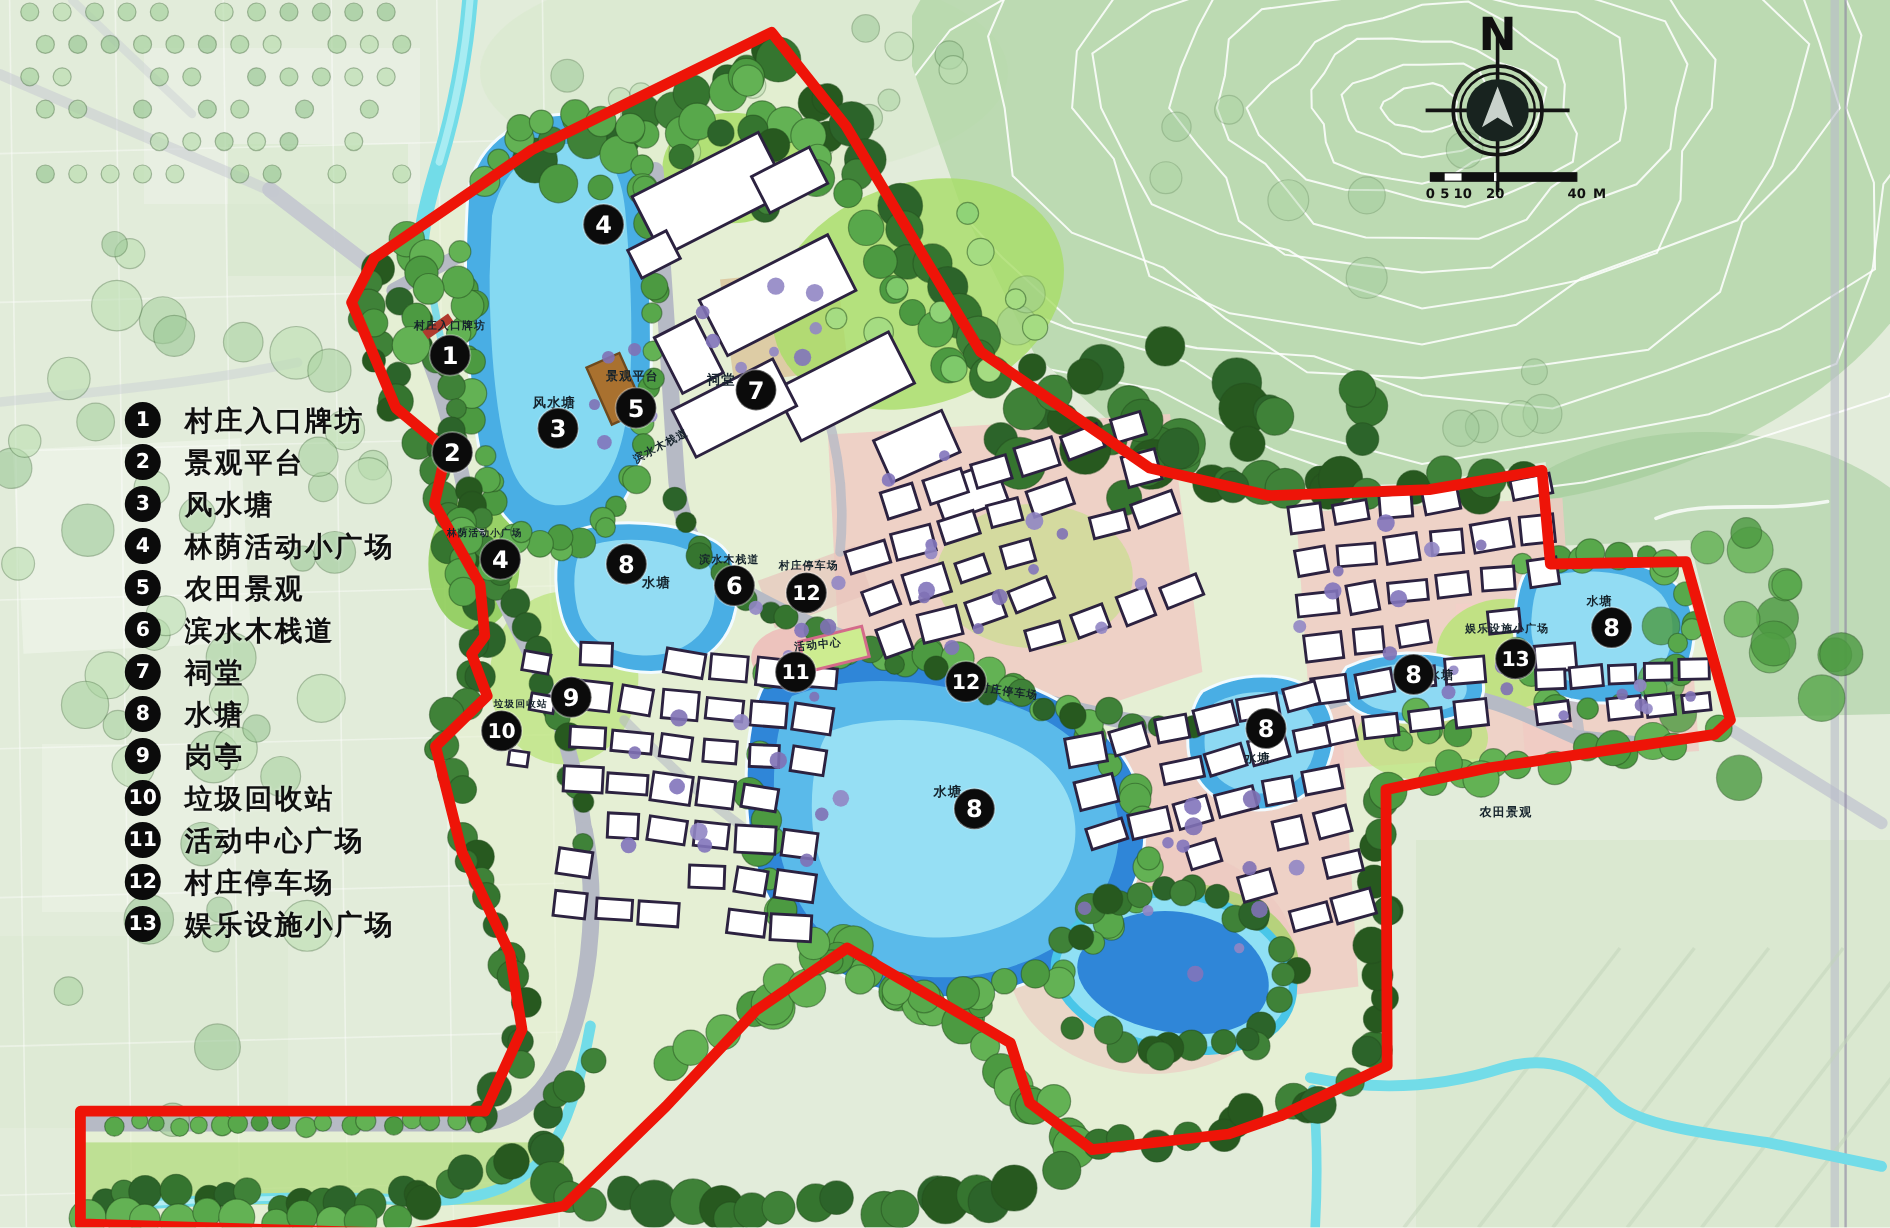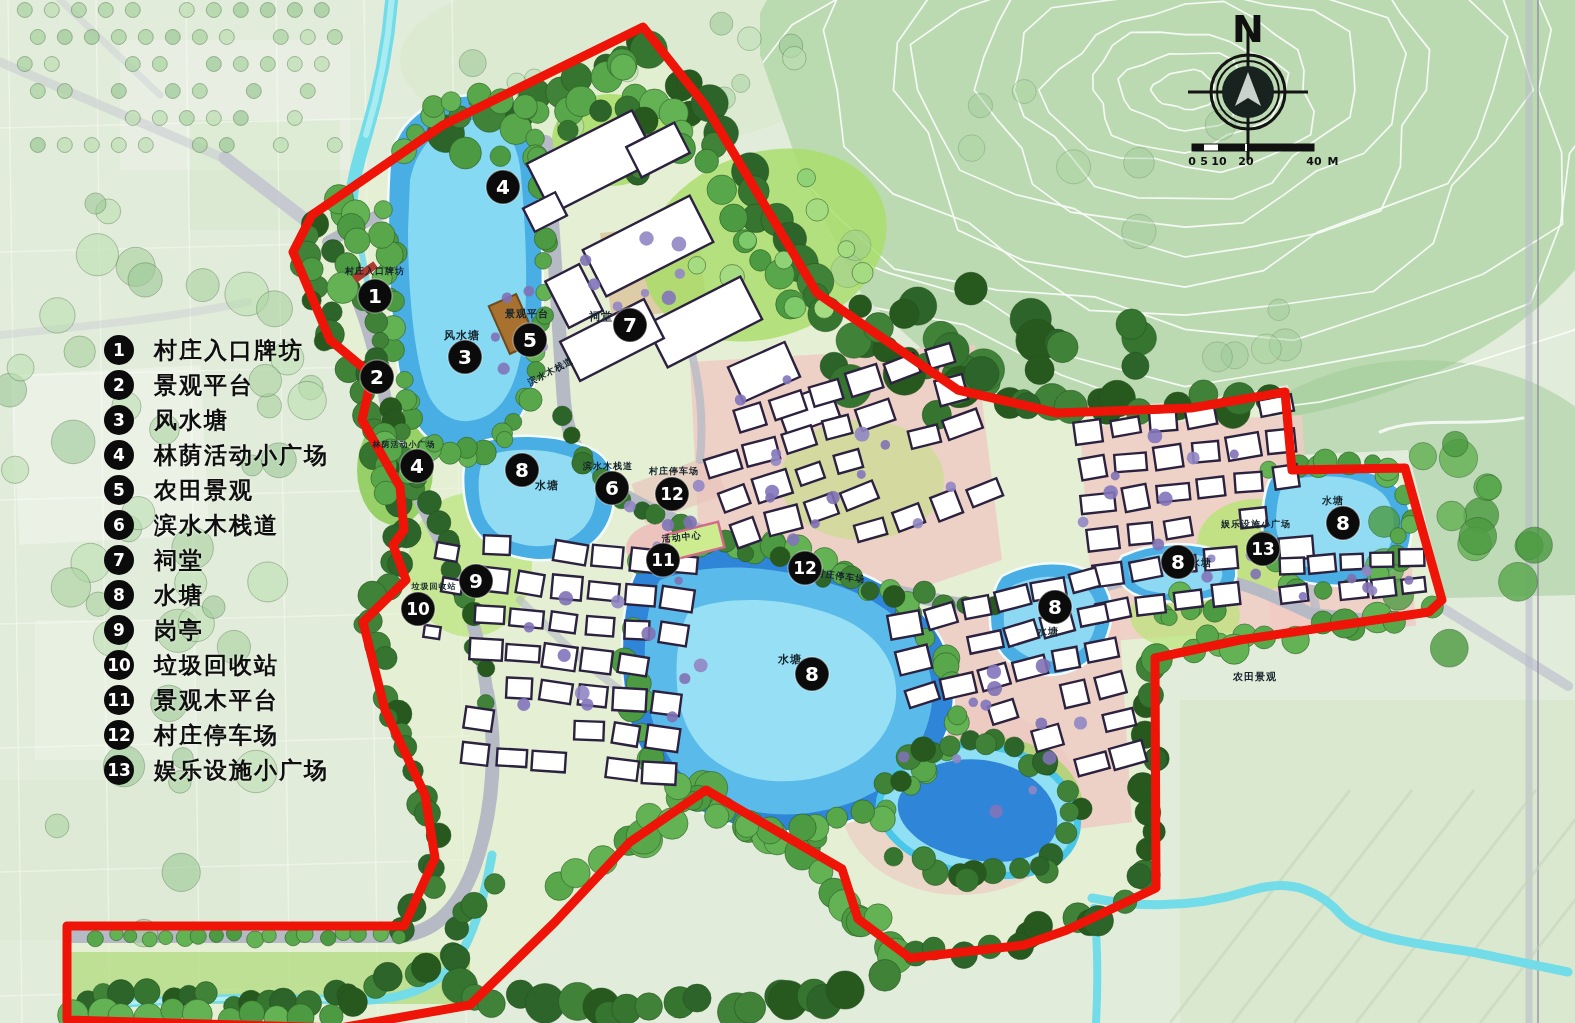--- a/index.html
+++ b/index.html
@@ -1213,21 +1213,21 @@
       <div class="lrow">
         <span class="lbadge">9</span>
         <span class="llabel">岗亭</span>
       </div>
       <div class="lrow">
         <span class="lbadge">10</span>
         <span class="llabel">垃圾回收站</span>
       </div>
       <div class="lrow">
         <span class="lbadge">11</span>
-        <span class="llabel">景观木平台</span>
+        <span class="llabel">活动中心广场</span>
       </div>
       <div class="lrow">
         <span class="lbadge">12</span>
         <span class="llabel">村庄停车场</span>
       </div>
       <div class="lrow">
         <span class="lbadge">13</span>
         <span class="llabel">娱乐设施小广场</span>
       </div>
     </div>

